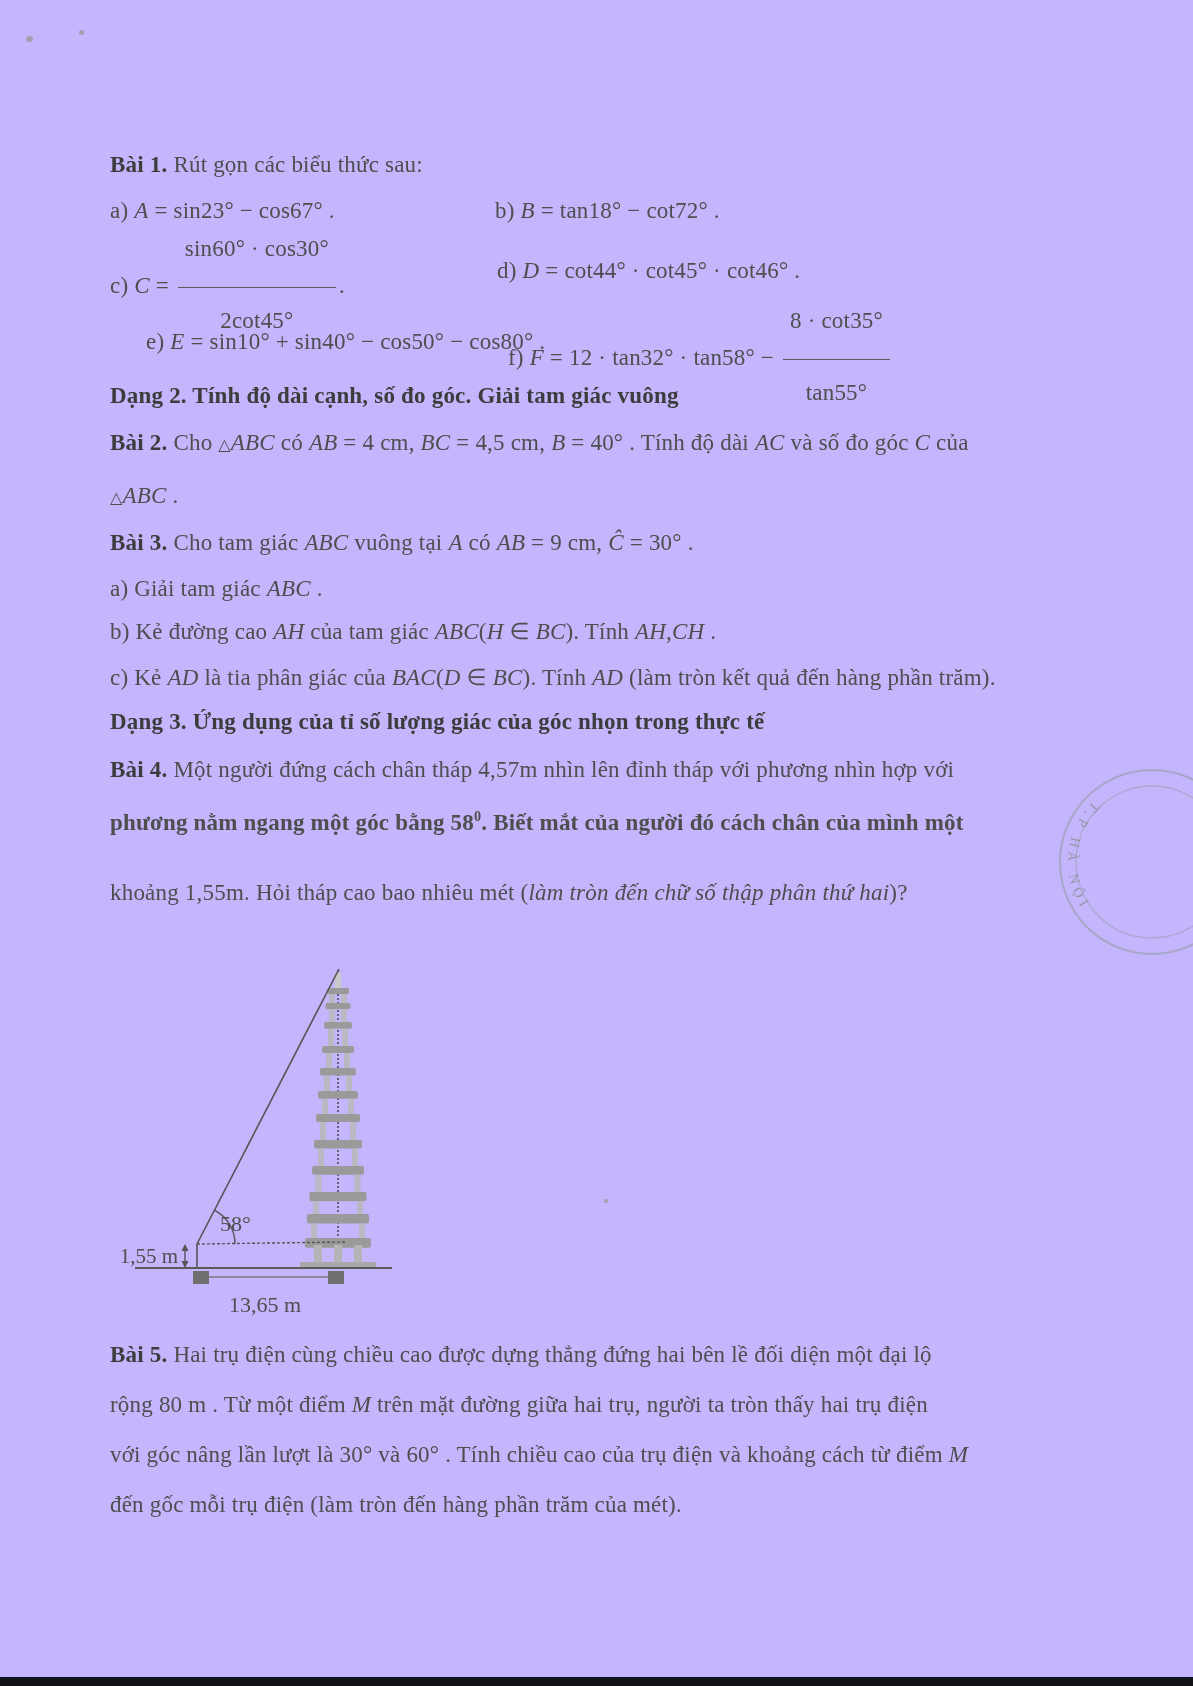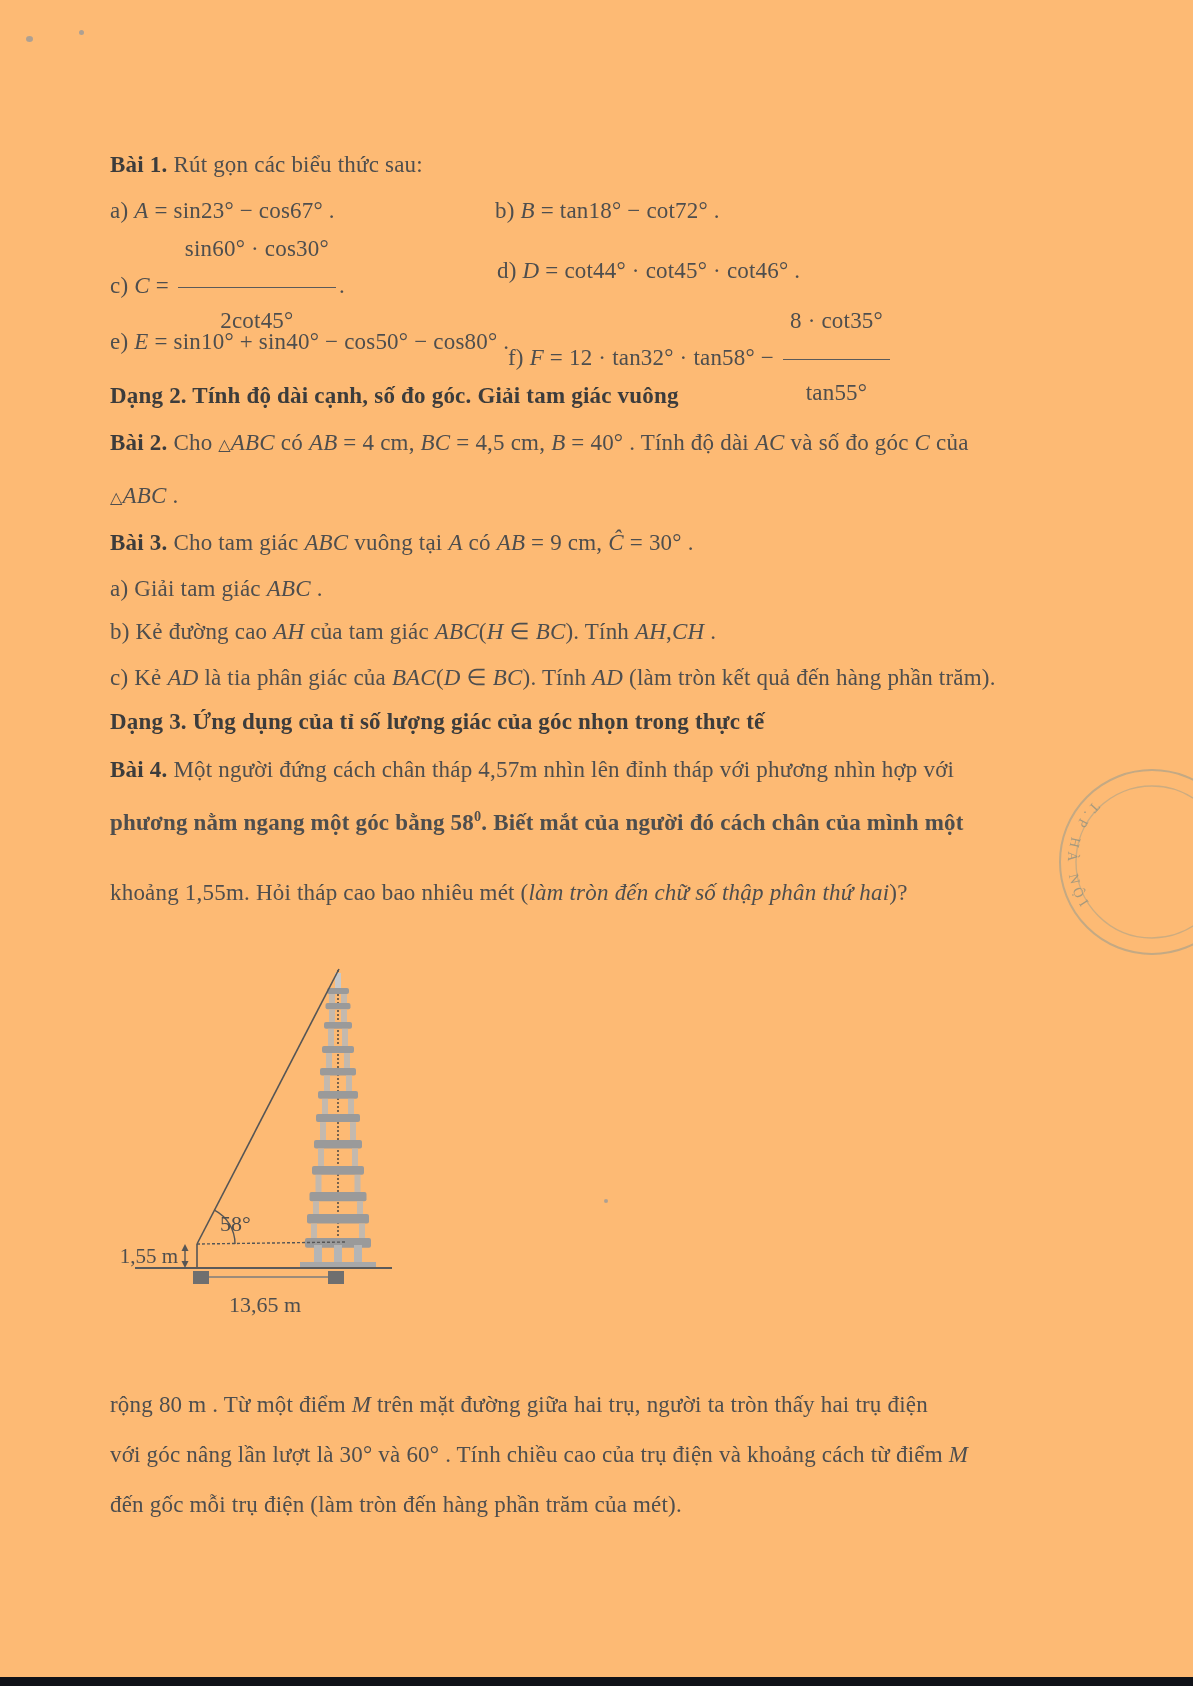--- a/index.html
+++ b/index.html
@@ -1,16 +1,16 @@
 <!DOCTYPE html>
 <html><head>
 <meta charset="utf-8">
 <style>
   html,body{margin:0;padding:0;background:#d9d9d9;}
-  .page{position:relative;width:1193px;height:1686px;background:#fdba74;
+  .page{position:relative;width:1193px;height:1686px;background:#c4b5fd;
         font-family:"Liberation Serif", serif;color:#4e4e4e;overflow:hidden;}
   .line{position:absolute;left:110px;font-size:23px;line-height:30px;white-space:nowrap;letter-spacing:.2px;}
   .run-b{font-weight:bold;color:#3c3c3c;}
   .run-i{font-style:italic;}
   .run-sup{vertical-align:super;font-size:.62em;}
   .run-tri{font-size:.7em;}
   .frac{display:inline-block;vertical-align:middle;text-align:center;margin:0 3px 6px 3px;}
   .frac .num{display:block;padding:0 7px 3px;}
   .frac .den{display:block;border-top:1.6px solid #5a5a5a;padding:18px 7px 0;margin-top:20px;}
   .speck{position:absolute;background:#9a9a9a;border-radius:50%;opacity:.8;}
@@ -27,21 +27,21 @@
   <div class="speck" style="left:79px;top:30px;width:5px;height:5px;"></div>
   <div class="speck" style="left:604px;top:1199px;width:4px;height:4px;"></div>
 
   <div class="line" style="top:150px;"><span class="run-b">Bài 1.</span><span> Rút gọn các biểu thức sau:</span></div>
   <div class="line" style="top:196px;"><span>a)  </span><span class="run-i">A</span><span> = sin23° − cos67° .</span></div>
   <div class="line" style="top:196px;left:495px;"><span>b)  </span><span class="run-i">B</span><span> = tan18° − cot72° .</span></div>
 
   <div class="line" style="top:234px;"><span><span>c)  </span><span class="run-i">C</span><span> = </span></span><span class="frac"><span class="num">sin60° · cos30°</span><span class="den">2cot45°</span></span><span>.</span></div>
   <div class="line" style="top:256px;left:497px;"><span>d)  </span><span class="run-i">D</span><span> = cot44° · cot45° · cot46° .</span></div>
 
-  <div class="line" style="top:327px;"><span>e)  </span><span class="run-i">E</span><span> = sin10° + sin40° − cos50° − cos80° .</span></div>
+  <div class="line" style="top:327px;margin-left:36px;"><span>e)  </span><span class="run-i">E</span><span> = sin10° + sin40° − cos50° − cos80° .</span></div>
   <div class="line" style="top:306px;left:508px;"><span><span>f) </span><span class="run-i">F</span><span> = 12 · tan32° · tan58° − </span></span><span class="frac"><span class="num">8 · cot35°</span><span class="den">tan55°</span></span></div>
 
   <div class="line" style="top:381px;"><span class="run-b">Dạng 2. Tính độ dài cạnh, số đo góc. Giải tam giác vuông</span></div>
   <div class="line" style="top:428px;"><span class="run-b">Bài 2.</span><span> Cho </span><span class="run-tri">△</span><span class="run-i">ABC</span><span> có </span><span class="run-i">AB</span><span> = 4 cm, </span><span class="run-i">BC</span><span> = 4,5 cm, </span><span class="run-i">B</span><span> = 40° . Tính độ dài </span><span class="run-i">AC</span><span> và số đo góc </span><span class="run-i">C</span><span> của</span></div>
   <div class="line" style="top:481px;"><span class="run-tri">△</span><span class="run-i">ABC</span><span> .</span></div>
   <div class="line" style="top:528px;"><span class="run-b">Bài 3.</span><span> Cho tam giác </span><span class="run-i">ABC</span><span> vuông tại </span><span class="run-i">A</span><span> có </span><span class="run-i">AB</span><span> = 9 cm, </span><span class="run-i">Ĉ</span><span> = 30° .</span></div>
   <div class="line" style="top:574px;"><span>a) Giải tam giác </span><span class="run-i">ABC</span><span> .</span></div>
   <div class="line" style="top:617px;"><span>b) Kẻ đường cao </span><span class="run-i">AH</span><span> của tam giác </span><span class="run-i">ABC</span><span>(</span><span class="run-i">H</span><span> ∈ </span><span class="run-i">BC</span><span>)</span><span>. Tính </span><span class="run-i">AH</span><span>,</span><span class="run-i">CH</span><span> .</span></div>
   <div class="line" style="top:663px;"><span>c) Kẻ </span><span class="run-i">AD</span><span> là tia phân giác của </span><span class="run-i">BAC</span><span>(</span><span class="run-i">D</span><span> ∈ </span><span class="run-i">BC</span><span>)</span><span>. Tính </span><span class="run-i">AD</span><span> (làm tròn kết quả đến hàng phần trăm).</span></div>
 
@@ -123,18 +123,19 @@
     <svg width="165" height="205" viewBox="0 0 165 205">
       <circle cx="124" cy="100" r="92" fill="none" stroke="rgba(140,154,146,.6)" stroke-width="2"></circle>
       <circle cx="124" cy="100" r="76" fill="none" stroke="rgba(140,154,146,.5)" stroke-width="1.4"></circle>
       <path id="stamp-arc" d="M 75.8 31.2 A 84 84 0 0 0 75.8 168.8" fill="none"></path>
       <text font-size="14" fill="rgba(125,138,130,.8)" letter-spacing="5">
         <textPath href="#stamp-arc" startOffset="8%">T.P HÀ NỘI</textPath>
       </text>
     </svg>
   </div>
 
+  <div class="line" style="top:1340px;"><span class="run-b">Bài 5.</span><span> Hai trụ điện cùng chiều cao được dựng thẳng đứng hai bên lề đối diện một đại lộ</span></div>
   <div class="line" style="top:1390px;"><span>rộng 80 m . Từ một điểm </span><span class="run-i">M</span><span> trên mặt đường giữa hai trụ, người ta tròn thấy hai trụ điện</span></div>
   <div class="line" style="top:1440px;"><span>với góc nâng lần lượt là 30° và 60° . Tính chiều cao của trụ điện và khoảng cách từ điểm </span><span class="run-i">M</span></div>
   <div class="line" style="top:1490px;"><span>đến gốc mỗi trụ điện (làm tròn đến hàng phần trăm của mét).</span></div>
 
   <div class="edge-bar"></div>
 </div>
 
 </body></html>

